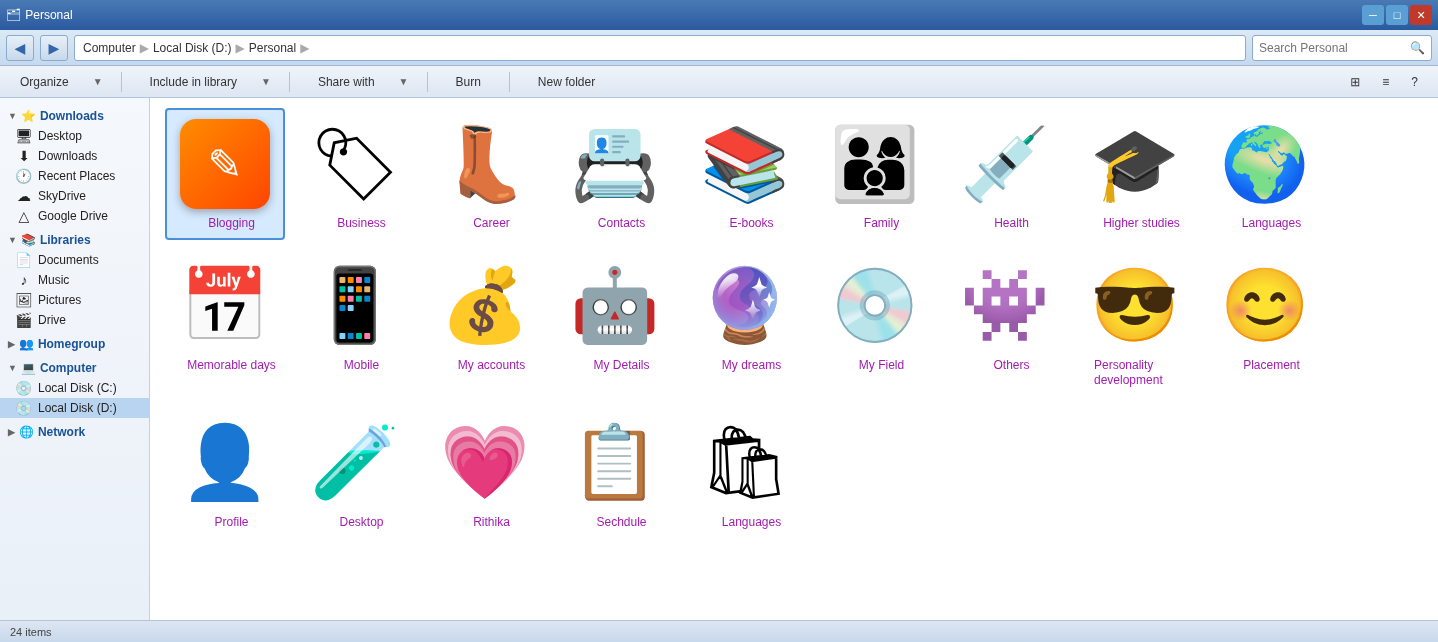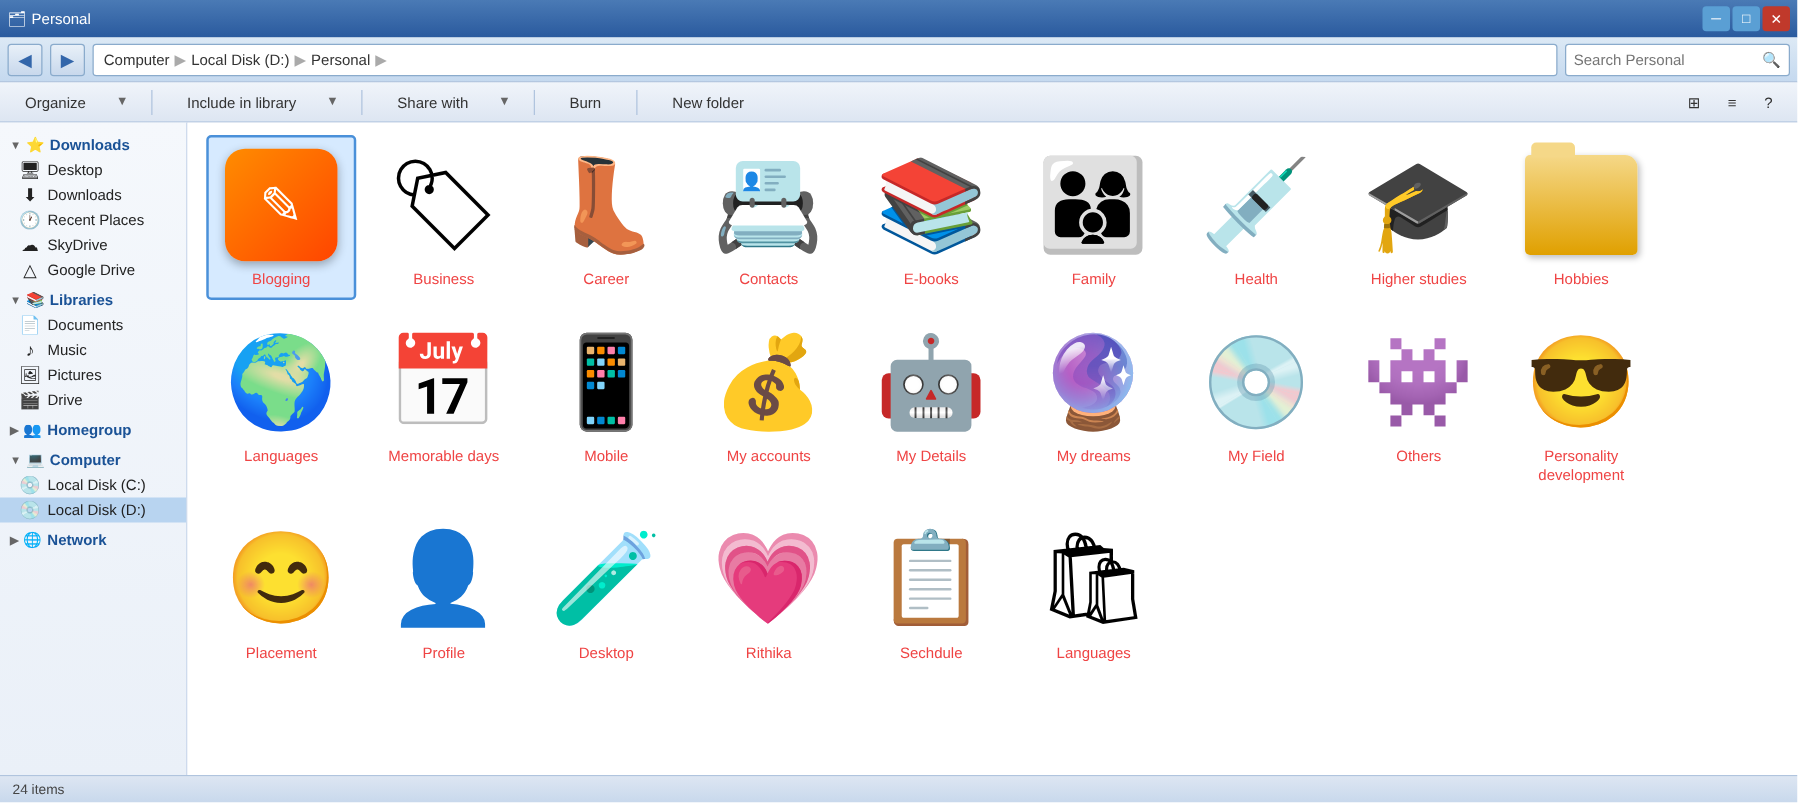--- a/index.html
+++ b/index.html
@@ -225,24 +225,25 @@
       width: 96px;
       height: 96px;
       display: flex;
       align-items: center;
       justify-content: center;
       font-size: 64px;
       margin-bottom: 4px;
     }
     .folder-label {
       font-size: 12px;
-      color: #ef4444;
-      text-align: center;
+      color: #a21caf;
+      text-align: left;
       word-break: break-word;
       line-height: 1.3;
+      margin-left: 13px;
     }
 
     
     .status-bar {
       height: 22px;
       background: linear-gradient(to bottom, #dde6f2, #c8d8ec);
       border-top: 1px solid #b0c4de;
       display: flex;
       align-items: center;
       padding: 0 10px;
@@ -424,28 +425,20 @@
         </div>
         <div class="folder-item">
           <div class="folder-icon" style="font-size: 72px;">💉</div>
           <div class="folder-label">Health</div>
         </div>
         <div class="folder-item">
           <div class="folder-icon" style="font-size: 72px;">🎓</div>
           <div class="folder-label">Higher studies</div>
         </div>
         <div class="folder-item">
-          <div class="folder-icon">
-            <div style="position:relative;width:90px;height:80px;background:linear-gradient(to bottom,#f5d888,#e0a000);border-radius:4px 10px 4px 4px;box-shadow:2px 2px 5px rgba(0,0,0,0.25);">
-              <div style="position:absolute;top:-10px;left:5px;width:35px;height:12px;background:#f5d888;border-radius:4px 4px 0 0;"></div>
-            </div>
-          </div>
-          <div class="folder-label">Hobbies</div>
-        </div>
-        <div class="folder-item">
           <div class="folder-icon" style="font-size: 72px;">🌍</div>
           <div class="folder-label">Languages</div>
         </div>
         <div class="folder-item">
           <div class="folder-icon" style="font-size: 72px;">📅</div>
           <div class="folder-label">Memorable days</div>
         </div>
         <div class="folder-item">
           <div class="folder-icon" style="font-size: 72px;">📱</div>
           <div class="folder-label">Mobile</div>

